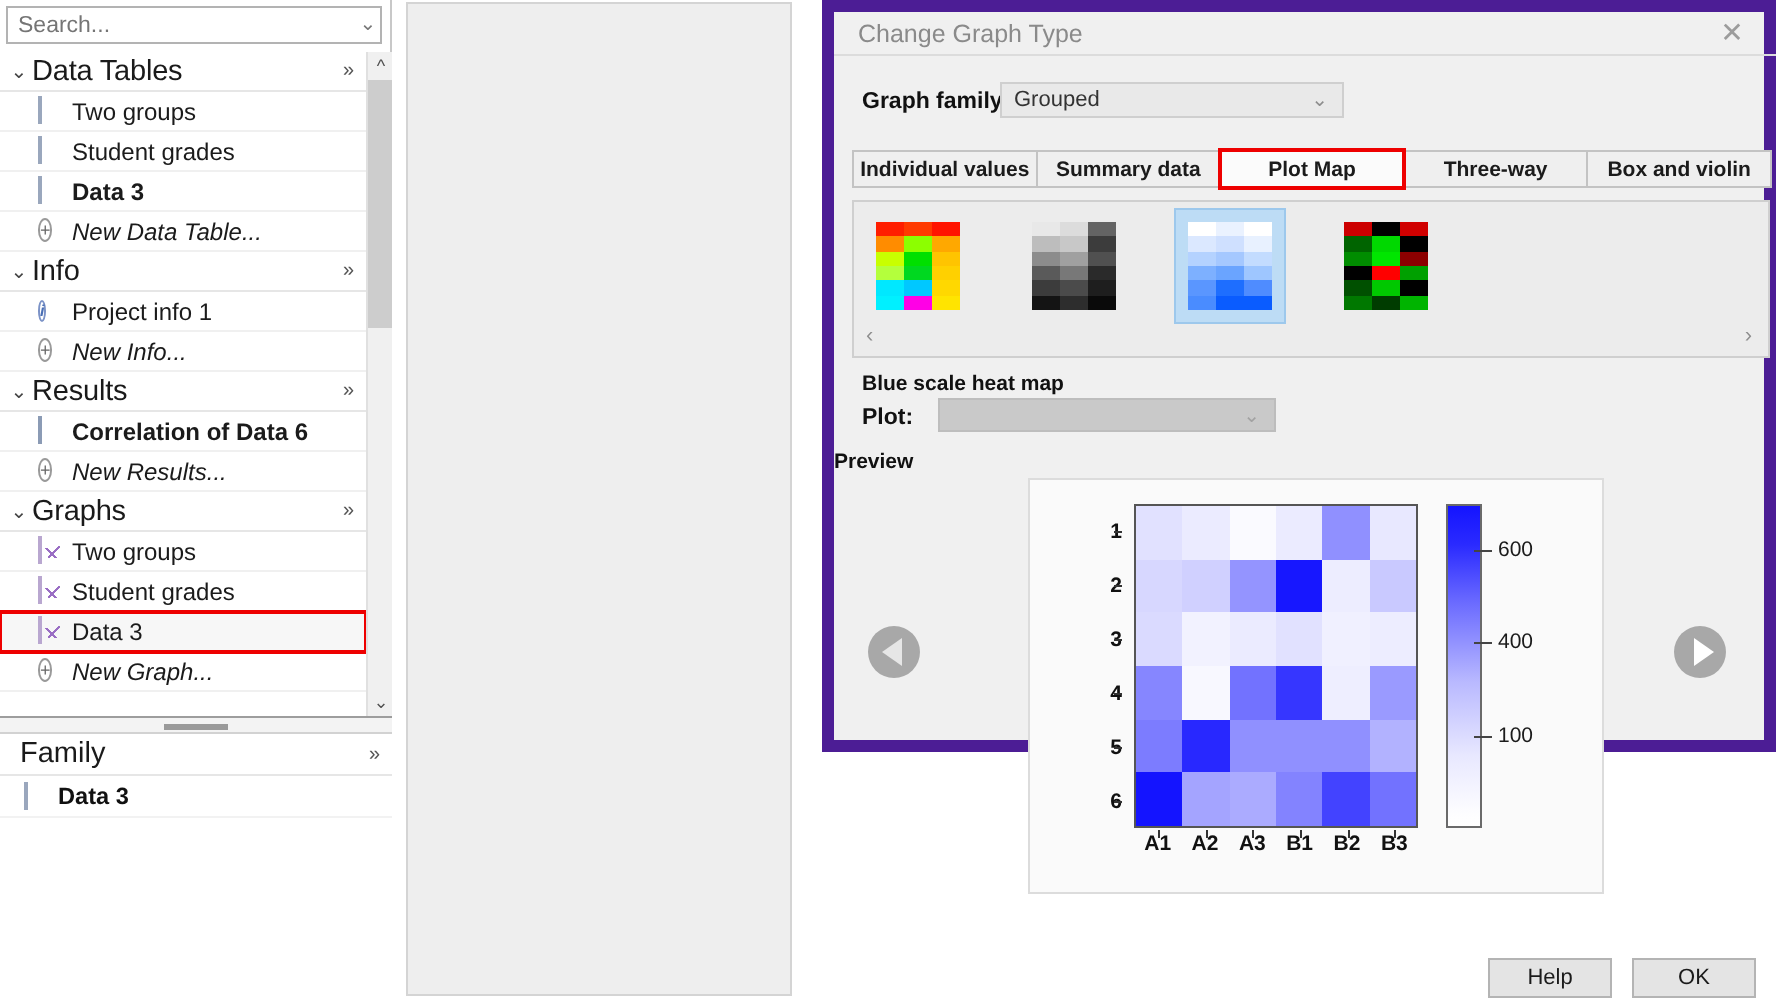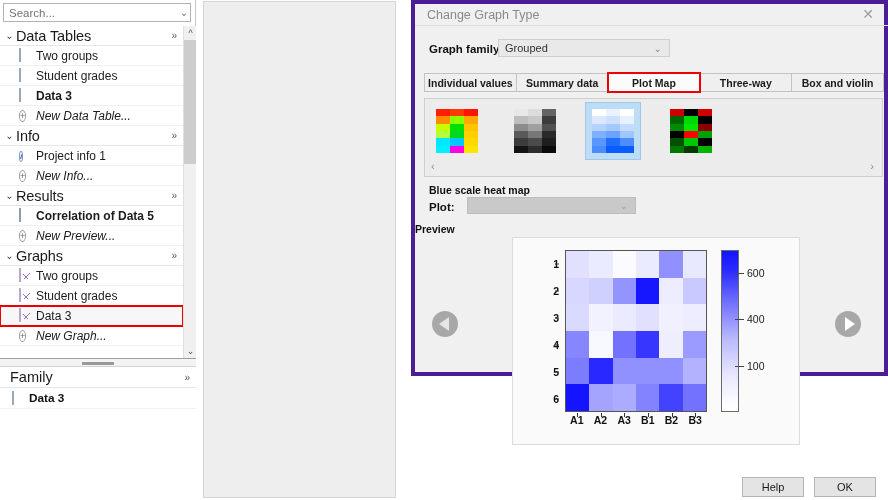--- a/index.html
+++ b/index.html
@@ -99,21 +99,21 @@
     background: #ffffff;
   }
   .sheet-page {
     position: absolute; left: 7px; top: 1px; width: 193px; height: 497px;
     background: #eeeeee; border: 1px solid #d4d4d4;
   }
 
   
   #dialog {
     position: absolute; left: 411px; top: 0; width: 477px; height: 376px;
-    background: #f0f0f0; border: 4px solid #4c1d95;
+    background: #f0f0f0; border: 6px solid #4c1d95;
   }
   .dlg-title { position: absolute; left: 12px; top: 4px; font-size: 12.5px; color: #8a8a8a; }
   .dlg-close { position: absolute; right: 8px; top: 3px; width: 16px; height: 16px;
     color: #9c9c9c; font-size: 14px; text-align: center; line-height: 15px; }
   .dlg-sep { position: absolute; left: 0; top: 21px; width: 477px; height: 1px; background: #dcdcdc; }
 
   .gf-label { position: absolute; left: 14px; top: 39px; font-size: 11.5px; font-weight: bold; color: #111; }
   .gf-select {
     position: absolute; left: 83px; top: 35px; width: 172px; height: 18px;
     background: #e9e9e9; border: 1px solid #cfcfcf; display: flex; align-items: center;
@@ -247,25 +247,25 @@
         <span class="lab ital">New Info...</span>
       </div>
 
       <div class="grp">
         <span class="caret">⌄</span>
         <span class="gtitle">Results</span>
         <span class="chevs">»</span>
       </div>
       <div class="item">
         <span class="ico"><span class="ic-res"></span></span>
-        <span class="lab bold">Correlation of Data 5</span>
+        <span class="lab bold">Correlation of Data 6</span>
       </div>
       <div class="item">
         <span class="ico"><span class="ic-plus">+</span></span>
-        <span class="lab ital">New Preview...</span>
+        <span class="lab ital">New Results...</span>
       </div>
 
       <div class="grp">
         <span class="caret">⌄</span>
         <span class="gtitle">Graphs</span>
         <span class="chevs">»</span>
       </div>
       <div class="item">
         <span class="ico"><span class="ic-graph"></span></span>
         <span class="lab">Two groups</span>

